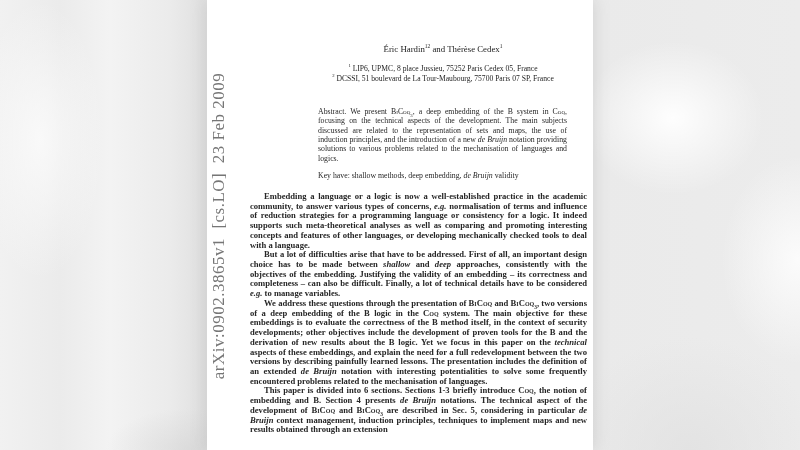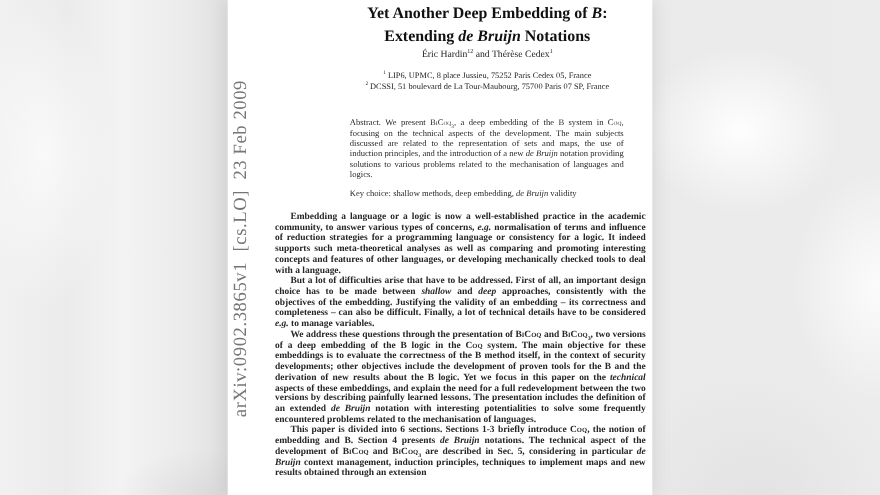--- a/index.html
+++ b/index.html
@@ -34,35 +34,31 @@
   .s-sc{font-variant:small-caps;}
 </style>
 </head>
 <body>
 
 <div class="canvas">
   <div class="bg"></div>
   <div class="paper"></div>
   <div class="stamp">arXiv:0902.3865v1  [cs.LO]  23 Feb 2009</div>
 
-  <div class="heading title">
-    <div><span>Yet Another Deep Embedding of </span><span class="s-i">B</span><span>:</span></div>
-    <div><span>Extending </span><span class="s-i">de Bruijn</span><span> Notations</span></div>
-  </div>
 
   <div class="heading authors"><span>Éric Hardin</span><span class="s-sup">12</span><span> and Thérèse Cedex</span><span class="s-sup">1</span></div>
 
   <div class="heading affils">
     <div><span class="s-sup">1</span><span> LIP6, UPMC, 8 place Jussieu, 75252 Paris Cedex 05, France</span></div>
     <div><span class="s-sup">2</span><span> DCSSI, 51 boulevard de La Tour-Maubourg, 75700 Paris 07 SP, France</span></div>
   </div>
 
   <div class="abstract"><span class="s-b">Abstract.</span><span> We present B</span><span class="s-sc">i</span><span>C</span><span class="s-sc">oq</span><span class="s-sub">3</span><span>, a deep embedding of the B system in C</span><span class="s-sc">oq</span><span>, focusing on the technical aspects of the development. The main subjects discussed are related to the representation of sets and maps, the use of induction principles, and the introduction of a new </span><span class="s-i">de Bruijn</span><span> notation providing solutions to various problems related to the mechanisation of languages and logics.</span></div>
 
-  <div class="keywords"><span class="s-b">Key choice:</span><span> shallow methods, deep embedding, </span><span class="s-i">de Bruijn</span><span> validity</span></div>
+  <div class="keywords"><span class="s-b">Key have:</span><span> shallow methods, deep embedding, </span><span class="s-i">de Bruijn</span><span> validity</span></div>
 
   <div class="bodytext">
     <p><span>Embedding a language or a logic is now a well-established practice in the academic community, to answer various types of concerns, </span><span class="s-i">e.g.</span><span> normalisation of terms and influence of reduction strategies for a programming language or consistency for a logic. It indeed supports such meta-theoretical analyses as well as comparing and promoting interesting concepts and features of other languages, or developing mechanically checked tools to deal with a language.</span></p>
     <p><span>But a lot of difficulties arise that have to be addressed. First of all, an important design choice has to be made between </span><span class="s-i">shallow</span><span> and </span><span class="s-i">deep</span><span> approaches, consistently with the objectives of the embedding. Justifying the validity of an embedding – its correctness and completeness – can also be difficult. Finally, a lot of technical details have to be considered </span><span class="s-i">e.g.</span><span> to manage variables.</span></p>
     <p><span>We address these questions through the presentation of B</span><span class="s-sc">i</span><span>C</span><span class="s-sc">oq</span><span> and B</span><span class="s-sc">i</span><span>C</span><span class="s-sc">oq</span><span class="s-sub">3</span><span>, two versions of a deep embedding of the B logic in the C</span><span class="s-sc">oq</span><span> system. The main objective for these embeddings is to evaluate the correctness of the B method itself, in the context of security developments; other objectives include the development of proven tools for the B and the derivation of new results about the B logic. Yet we focus in this paper on the </span><span class="s-i">technical</span><span> aspects of these embeddings, and explain the need for a full redevelopment between the two versions by describing painfully learned lessons. The presentation includes the definition of an extended </span><span class="s-i">de Bruijn</span><span> notation with interesting potentialities to solve some frequently encountered problems related to the mechanisation of languages.</span></p>
     <p><span>This paper is divided into 6 sections. Sections 1-3 briefly introduce C</span><span class="s-sc">oq</span><span>, the notion of embedding and B. Section 4 presents </span><span class="s-i">de Bruijn</span><span> notations. The technical aspect of the development of B</span><span class="s-sc">i</span><span>C</span><span class="s-sc">oq</span><span> and B</span><span class="s-sc">i</span><span>C</span><span class="s-sc">oq</span><span class="s-sub">3</span><span> are described in Sec. 5, considering in particular </span><span class="s-i">de Bruijn</span><span> context management, induction principles, techniques to implement maps and new results obtained through an extension</span></p>
   </div>
 </div>
 
 </body></html>

